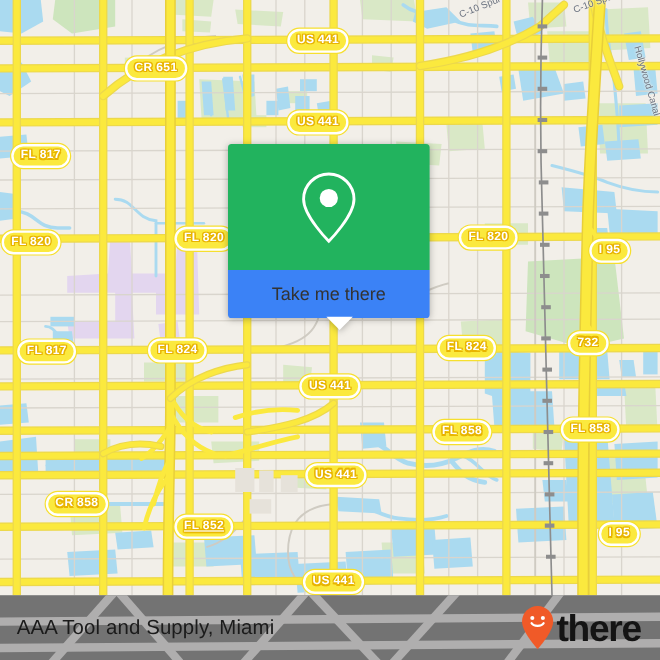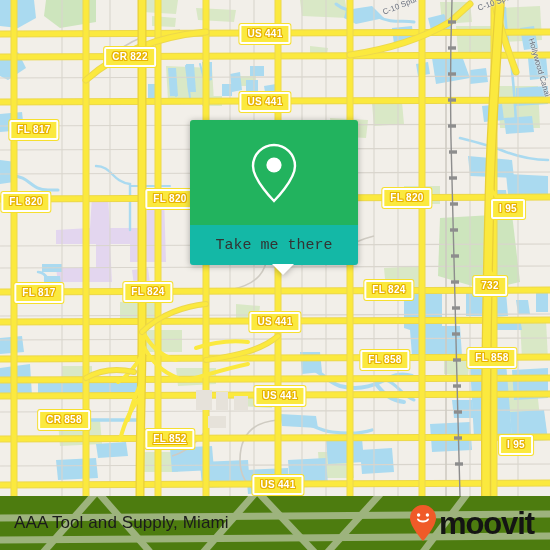--- a/index.html
+++ b/index.html
@@ -27,21 +27,21 @@
     background: #f2efe9;
     overflow: hidden;
   }
   #map-svg { position:absolute; left:0; top:0; width:550px; height:496px; display:block; }
 
   
   .shield {
     position: absolute;
     background: #fbe93e;
     border: 2px solid #ffffff;
-    border-radius: 2px;
+    border-radius: 10px;
     color: #ffffff;
     font-size: 10px;
     font-weight: bold;
     letter-spacing: .3px;
     padding: 2px 6px 3px 6px;
     line-height: 11px;
     white-space: nowrap;
     text-shadow:
       -1px -1px 0 #e8b400, 1px -1px 0 #e8b400,
       -1px  1px 0 #e8b400, 1px  1px 0 #e8b400,
@@ -73,27 +73,26 @@
     background: #22b35e;
     border-top-left-radius: 3px;
     border-top-right-radius: 3px;
     display: flex;
     align-items: center;
     justify-content: center;
   }
   #callout-bottom {
     position: relative;
     height: 40px;
-    background: #14b8a6;
+    background: #3b82f6;
     border-bottom-left-radius: 3px;
     border-bottom-right-radius: 3px;
     display: flex;
     align-items: center;
     justify-content: center;
-    font-family: Liberation Mono, monospace;
   }
   #callout-label {
     color: #333333;
     font-size: 15px;
   }
   #callout-tail {
     position: absolute;
     left: 82px; bottom: -10px;
     width: 0; height: 0;
     border-left: 11px solid transparent;
@@ -109,21 +108,21 @@
     color: #3a3a3a;
     text-shadow: 0 0 3px #ffffff, 0 0 3px #ffffff, 0 0 3px #ffffff;
     white-space: nowrap;
   }
 
   
   #footer {
     position: absolute;
     left: 0; top: 496px;
     width: 550px; height: 54px;
-    background: #4d7c0f;
+    background: #737373;
     display: flex;
     align-items: center;
     justify-content: space-between;
     padding: 0 16px 0 14px;
     overflow: hidden;
   }
   #footer-watermark {
     position: absolute;
     left: 0; top: 0; width: 550px; height: 54px;
     opacity: .5;
@@ -439,21 +438,21 @@
       <g class="bld">
         <rect x="196" y="390" width="16" height="20"></rect>
         <rect x="216" y="392" width="12" height="18"></rect>
         <rect x="234" y="396" width="14" height="14"></rect>
         <rect x="208" y="416" width="18" height="12"></rect>
       </g>
     </svg>
 
     <div id="shield-layer">
         <div class="shield" style="left: 265px; top: 34px;">US 441</div>
-        <div class="shield" style="left: 130px; top: 57px;">CR 822</div>
+        <div class="shield" style="left: 130px; top: 57px;">CR 651</div>
         <div class="shield" style="left: 265px; top: 102px;">US 441</div>
         <div class="shield" style="left: 34px; top: 130px;">FL 817</div>
         <div class="shield" style="left: 26px; top: 202px;">FL 820</div>
         <div class="shield" style="left: 170px; top: 199px;">FL 820</div>
         <div class="shield" style="left: 407px; top: 198px;">FL 820</div>
         <div class="shield" style="left: 508px; top: 209px;">I 95</div>
         <div class="shield" style="left: 39px; top: 293px;">FL 817</div>
         <div class="shield" style="left: 148px; top: 292px;">FL 824</div>
         <div class="shield" style="left: 389px; top: 290px;">FL 824</div>
         <div class="shield" style="left: 490px; top: 286px;">732</div>
@@ -504,17 +503,17 @@
 
     <div id="place-title">AAA Tool and Supply, Miami</div>
 
     <div id="brand">
       <svg width="30" height="38" viewBox="0 0 30 38">
         <path d="M15 1 C7.8 1 2 6.8 2 14 C2 23 15 37 15 37 C15 37 28 23 28 14 C28 6.8 22.2 1 15 1 Z" fill="#f05a28"></path>
         <circle cx="10.6" cy="11" r="1.7" fill="#ffffff"></circle>
         <circle cx="19.4" cy="11" r="1.7" fill="#ffffff"></circle>
         <path d="M10 15.4 C11.6 18.2 18.4 18.2 20 15.4" stroke="#ffffff" stroke-width="1.9" fill="none" stroke-linecap="round"></path>
       </svg>
-      <span id="brand-wordmark">moovit</span>
+      <span id="brand-wordmark">there</span>
     </div>
   </div>
 
 </div>
 
 </body></html>

